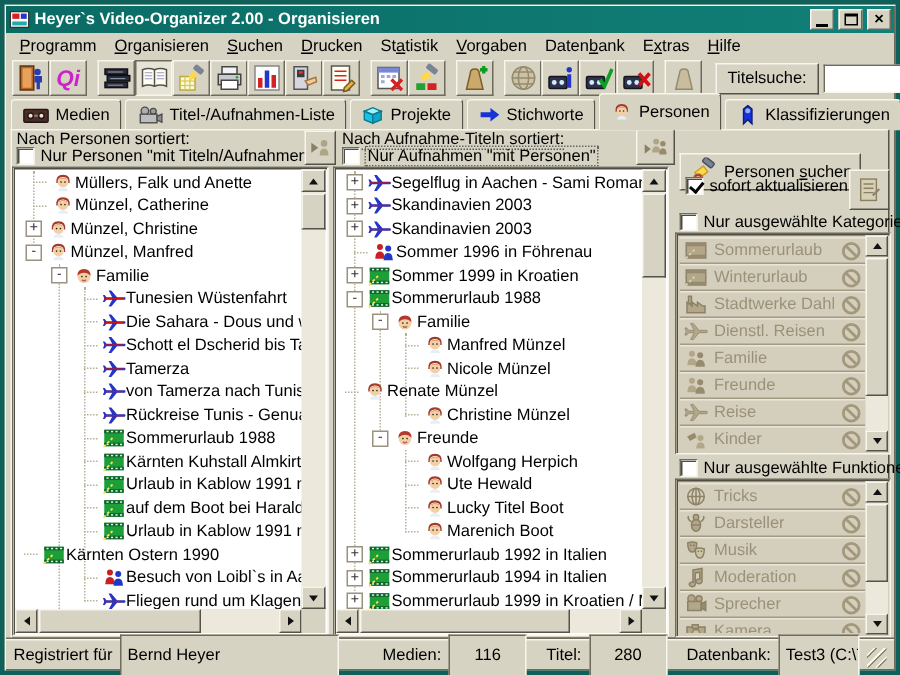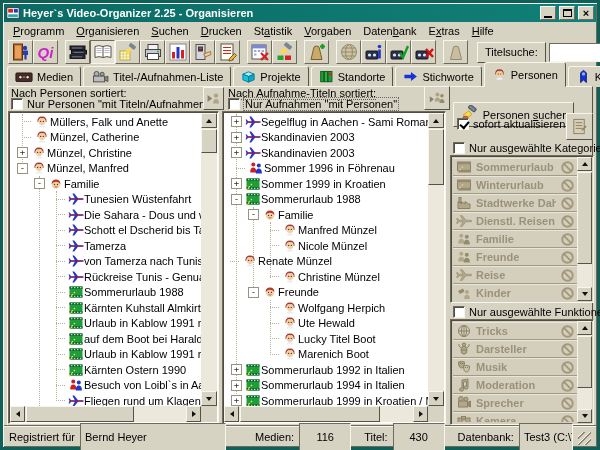--- a/index.html
+++ b/index.html
@@ -79,21 +79,21 @@
   .tri-r     { border-top:3.5px solid transparent; border-bottom:3.5px solid transparent; border-left:4.5px solid #111; }
   .corner { position:absolute; right:1px; bottom:1px; width:16px; height:16px; background:#d7d3c3; }
 
   
   .btn { position:absolute; display:flex; align-items:center; justify-content:center; gap:5px; }
   .list { position:absolute; background:#d4cfbd; border:1px solid; border-color:#6e6a5c #f8f5ec #f8f5ec #6e6a5c;
           box-shadow: inset 1px 1px 0 #4f4c42; overflow:hidden; }
   .list-rows { position:absolute; left:2px; top:2px; right:16px; bottom:2px; overflow:hidden; }
   .lrow { height:18px; display:flex; align-items:center; gap:4px; padding:0 2px 0 3px;
           border-top:1px solid #e9e5d8; border-bottom:1px solid #a39a82; }
-  .lrow .llabel { flex:1; color:#9b9179; white-space:nowrap; overflow:hidden;font-weight:bold; }
+  .lrow .llabel { flex:1; color:#9b9179; white-space:nowrap; overflow:hidden; }
 
   
   .sep { position:absolute; left:1px; right:1px; bottom:20px; height:2px;
          border-top:1px solid #6e6a5c; border-bottom:1px solid #f8f5ec; }
   .statusbar { position:absolute; left:1px; right:1px; bottom:1px; height:18px; display:flex;
                align-items:center; padding:0 5px; gap:5px; }
   .sfield { height:16px; display:flex; align-items:center; padding:13px 4px; background:#d7d3c3;
             border:1px solid; border-color:#6e6a5c #f8f5ec #f8f5ec #6e6a5c; white-space:nowrap; overflow:hidden; }
   .grip { width:13px; height:13px; align-self:flex-end; margin-bottom:1px;
           background: repeating-linear-gradient(135deg, transparent 0 3px, #f8f5ec 3px 4px, #8a8672 4px 5px); }
@@ -106,21 +106,21 @@
 
   <div class="titlebar">
     <span class="icon" style="width:14px;height:14px">
       <svg viewBox="0 0 16 16">
           <rect x="1" y="2" width="14" height="12" fill="#fff" stroke="#333"></rect>
           <rect x="2.5" y="3.5" width="5.5" height="4" fill="#d42222"></rect>
           <rect x="9" y="3.5" width="4.5" height="4" fill="#2236c8"></rect>
           <rect x="2.5" y="9.5" width="11" height="3" fill="#2aa"></rect>
         </svg>
     </span>
-    <span class="ttext">Heyer`s Video-Organizer 2.25 - Organisieren</span>
+    <span class="ttext">Heyer`s Video-Organizer 2.00 - Organisieren</span>
     <span class="tbtn raised">
         <span class="glyph-min"></span>
       </span>
     <span class="tbtn raised">
         <span class="glyph-max"></span>
       </span>
     <span class="tbtn raised">
         <span class="glyph-close">×</span>
       </span>
   </div>
@@ -363,31 +363,20 @@
       </span>
       <span class="tab">
         <span class="icon" style="width:15px;height:15px">
           <svg viewBox="0 0 16 16">
             <path d="M2 5.5 L8 3 L14 5.5 L8 8Z" fill="#9ff0ff" stroke="#0a7a92"></path>
             <path d="M2 5.5 L8 8 L8 14 L2 11.5Z" fill="#18c2e4" stroke="#0a7a92"></path>
             <path d="M14 5.5 L8 8 L8 14 L14 11.5Z" fill="#0fa6c6" stroke="#0a7a92"></path>
           </svg>
         </span>
         <span>Projekte</span>
-      </span>
-      <span class="tab">
-        <span class="icon" style="width:15px;height:15px">
-          <svg viewBox="0 0 16 16">
-            <rect x="1.8" y="2.6" width="3.2" height="11" fill="#1f9e38" stroke="#0c5a1c"></rect>
-            <rect x="5.8" y="2.6" width="3.2" height="11" fill="#27b446" stroke="#0c5a1c"></rect>
-            <rect x="9.8" y="2.6" width="4" height="11" fill="#1f9e38" stroke="#0c5a1c"></rect>
-            <rect x="9.8" y="4.6" width="4" height="2" fill="#cc2020"></rect>
-          </svg>
-        </span>
-        <span>Standorte</span>
       </span>
       <span class="tab">
         <span class="icon" style="width:15px;height:15px">
           <svg viewBox="0 0 16 16">
             <path d="M1.5 6.2 L8.5 6.2 L8.5 3.2 L14.8 8 L8.5 12.8 L8.5 9.8 L1.5 9.8Z" fill="#1733d6"></path>
           </svg>
         </span>
         <span>Stichworte</span>
       </span>
       <span class="tab active">
@@ -657,21 +646,21 @@
                 <rect x="3" y="11.8" width="1.4" height="1"></rect>
                 <rect x="6" y="11.8" width="1.4" height="1"></rect>
                 <rect x="9" y="11.8" width="1.4" height="1"></rect>
                 <rect x="12" y="11.8" width="1.4" height="1"></rect>
               </g>
               <path d="M1 14 L7 8" stroke="#ffe14a" stroke-width="1.2" stroke-dasharray="2 1.4" fill="none"></path>
             </svg>
           </span>
           <span class="tlabel">Urlaub in Kablow 1991 mit E</span>
         </div>
-        <div class="trow" style="padding-left:40px">
+        <div class="trow" style="">
           <span class="stub"></span>
           <span class="icon" style="width:16px;height:16px">
             <svg viewBox="0 0 16 16">
               <rect x="1.5" y="2.5" width="13" height="11" fill="#1e9e38"></rect>
               <rect x="1.5" y="2.5" width="13" height="2.4" fill="#116327"></rect>
               <rect x="1.5" y="11.1" width="13" height="2.4" fill="#116327"></rect>
               <g fill="#cfe">
                 <rect x="3" y="3.2" width="1.4" height="1"></rect>
                 <rect x="6" y="3.2" width="1.4" height="1"></rect>
                 <rect x="9" y="3.2" width="1.4" height="1"></rect>
@@ -1362,19 +1351,19 @@
     </div>
   </div>
 
   <div class="sep"></div>
   <div class="statusbar">
     <span>Registriert für</span>
     <span class="sfield" style="width:146px;">Bernd Heyer</span>
     <span style="margin-left:24px;">Medien:</span>
     <span class="sfield" style="width:52px; justify-content:center;">116</span>
     <span style="margin-left:8px;">Titel:</span>
-    <span class="sfield" style="width:52px; justify-content:center;">430</span>
+    <span class="sfield" style="width:52px; justify-content:center;">280</span>
     <span style="margin-left:8px;">Datenbank:</span>
     <span class="sfield" style="flex:1;">Test3 (C:\Test-Daten\HVO2-Test3\)</span>
     <span class="grip"></span>
   </div>
 
 </div>
 
 </body></html>

